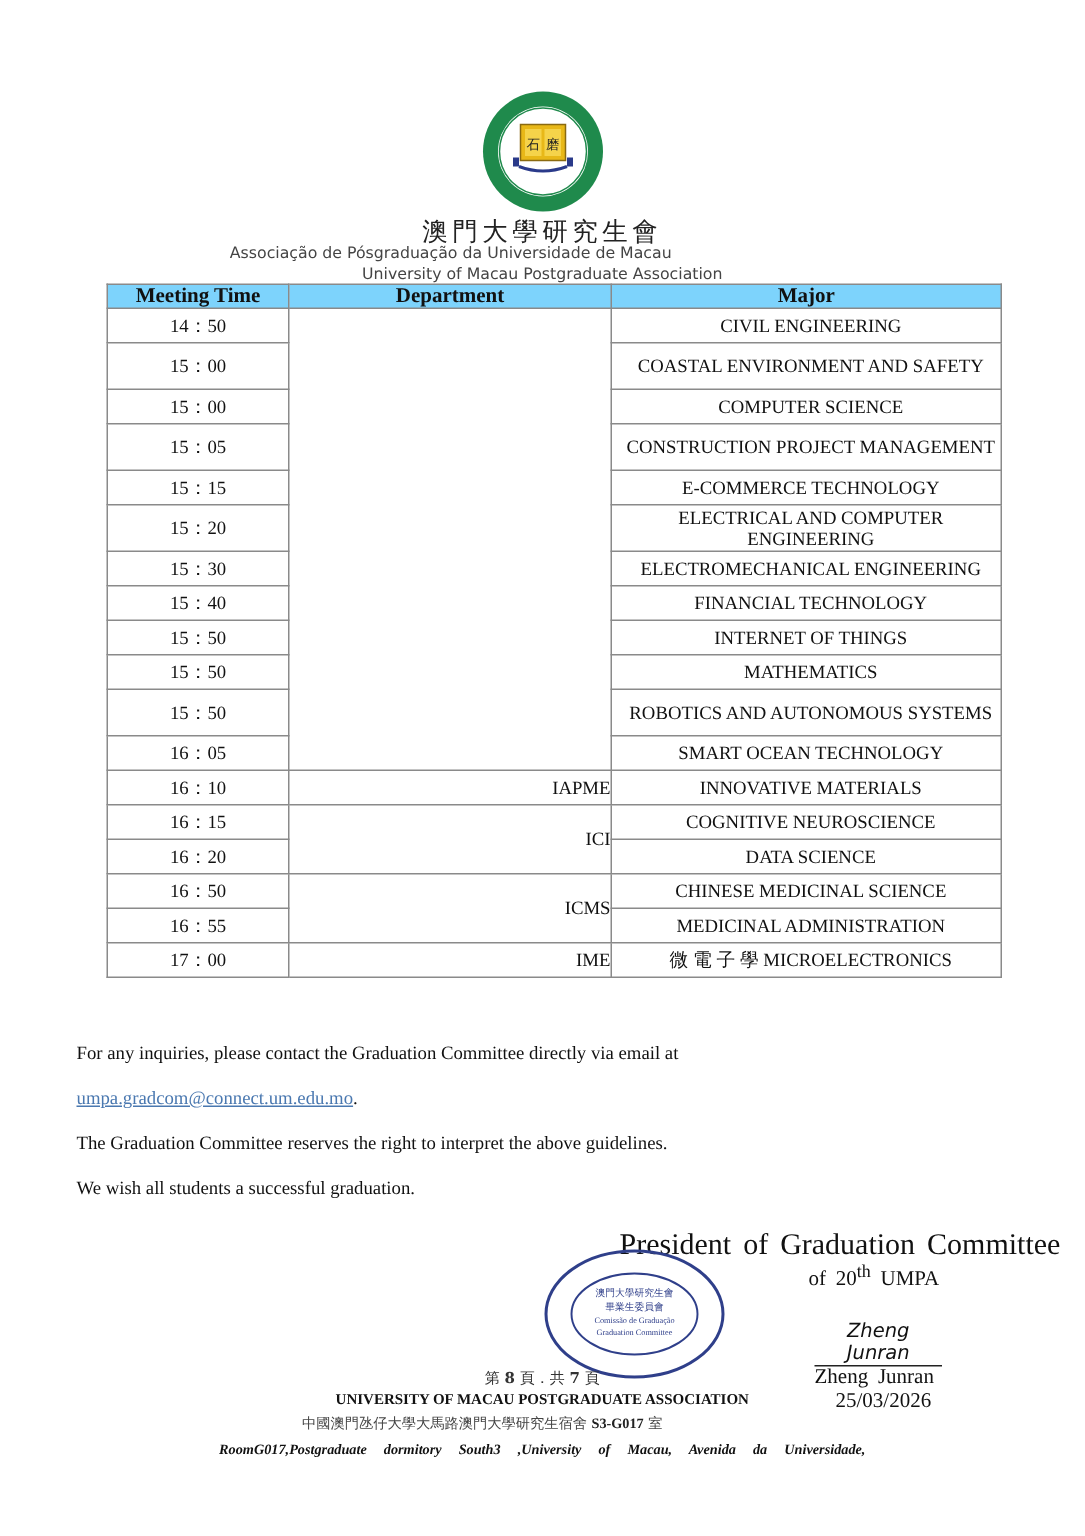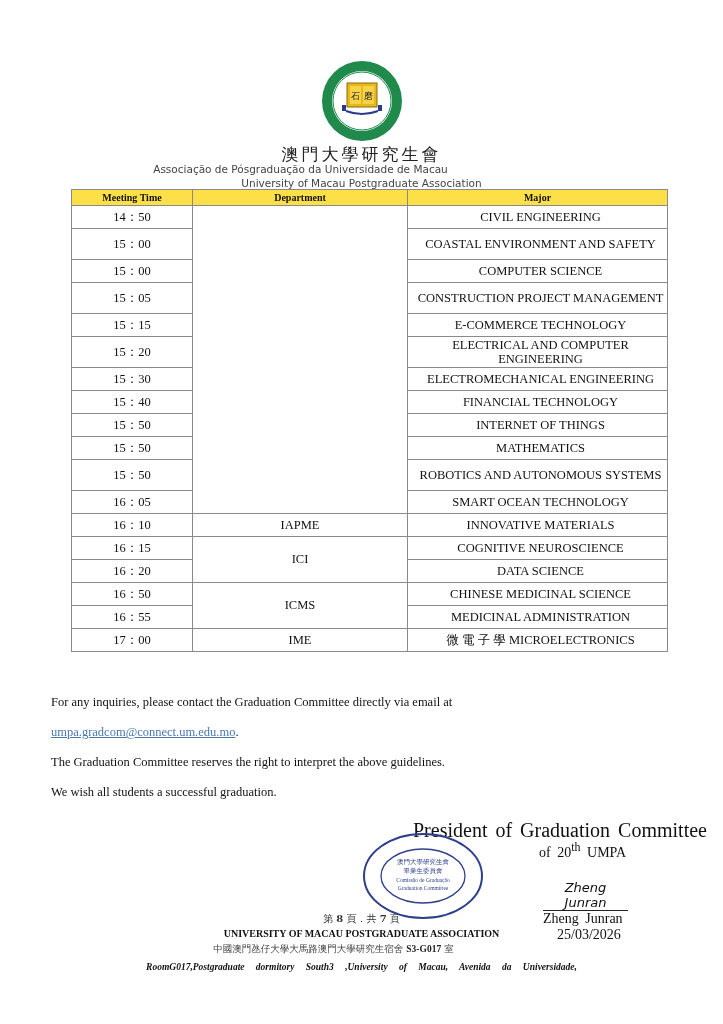--- a/index.html
+++ b/index.html
@@ -14,24 +14,24 @@
             font-family: "DejaVu Serif", serif; font-size: 17px; letter-spacing: 3px; color: #222; }
   .org-pt { position: absolute; left: 0; width: 601px; top: 163px; text-align: center;
             font-family: "DejaVu Sans", sans-serif; font-size: 10.5px; color: #444; }
   .org-en { position: absolute; left: 0; width: 723px; top: 177px; text-align: center;
             font-family: "DejaVu Sans", sans-serif; font-size: 10.5px; color: #444; }
 
   
   .sched { position: absolute; left: 71px; top: 189px; width: 597px;
            border-collapse: collapse; font-size: 12.5px; }
   .sched th, .sched td { border: 1px solid #8a8a8a; padding: 0; }
-  .sched th { background: #fde047; font-weight: bold; height: 15px; line-height: 14px;
-              font-size: 10px; text-align: center; }
+  .sched th { background: #7dd3fc; font-weight: bold; height: 15px; line-height: 14px;
+              font-size: 14px; text-align: center; }
   .sched td.time { width: 120px; text-align: center; margin-top: 32px; }
-  .sched td.dept { width: 214px; text-align: center; }
+  .sched td.dept { width: 214px; text-align: right; }
   .sched td.major { padding-left: 6px; text-align: center; line-height: 15px; }
   .sched tr.r1 td { height: 22px; }
   .sched tr.r2 td { height: 30px; }
   .sched tr.r2 td.major { line-height: 14.5px; }
 
   
   .para { position: absolute; left: 51px; font-size: 12.5px; }
   .p1 { top: 695px; }
   .p2 { top: 725px; }
   .p3 { top: 755px; }
@@ -49,21 +49,21 @@
 
   .stamp { position: absolute; left: 362px; top: 832px; width: 122px; height: 88px; }
   .stamp svg { width: 122px; height: 88px; display: block; }
 
   .page-num { position: absolute; left: 0; width: 723px; top: 912px; text-align: center;
               font-size: 10px; font-family: "DejaVu Serif", serif; color: #333; padding-left: 0; }
   .page-num .n { font-weight: bold; }
   .foot-en { position: absolute; left: 0; width: 723px; top: 928px; text-align: center;
              font-size: 10px; font-weight: bold; }
   .foot-zh { position: absolute; left: 0; width: 643px; top: 943px; text-align: center;
-             font-size: 9.5px; font-family: "DejaVu Serif", serif; color: #444; padding-left: 12px; }
+             font-size: 9.5px; font-family: "DejaVu Serif", serif; color: #444; }
   .foot-zh b { font-family: "Liberation Serif", serif; color: #222; }
   .foot-addr { position: absolute; left: 0; width: 723px; top: 962px; text-align: center;
                font-size: 9.5px; font-weight: bold; word-spacing: 9px; font-style: italic; }
 </style>
 </head>
 <body>
 
 <div class="logo">
   <svg viewBox="0 0 84 84">
     <circle cx="42" cy="42" r="40" fill="#1f8a4c"></circle>

